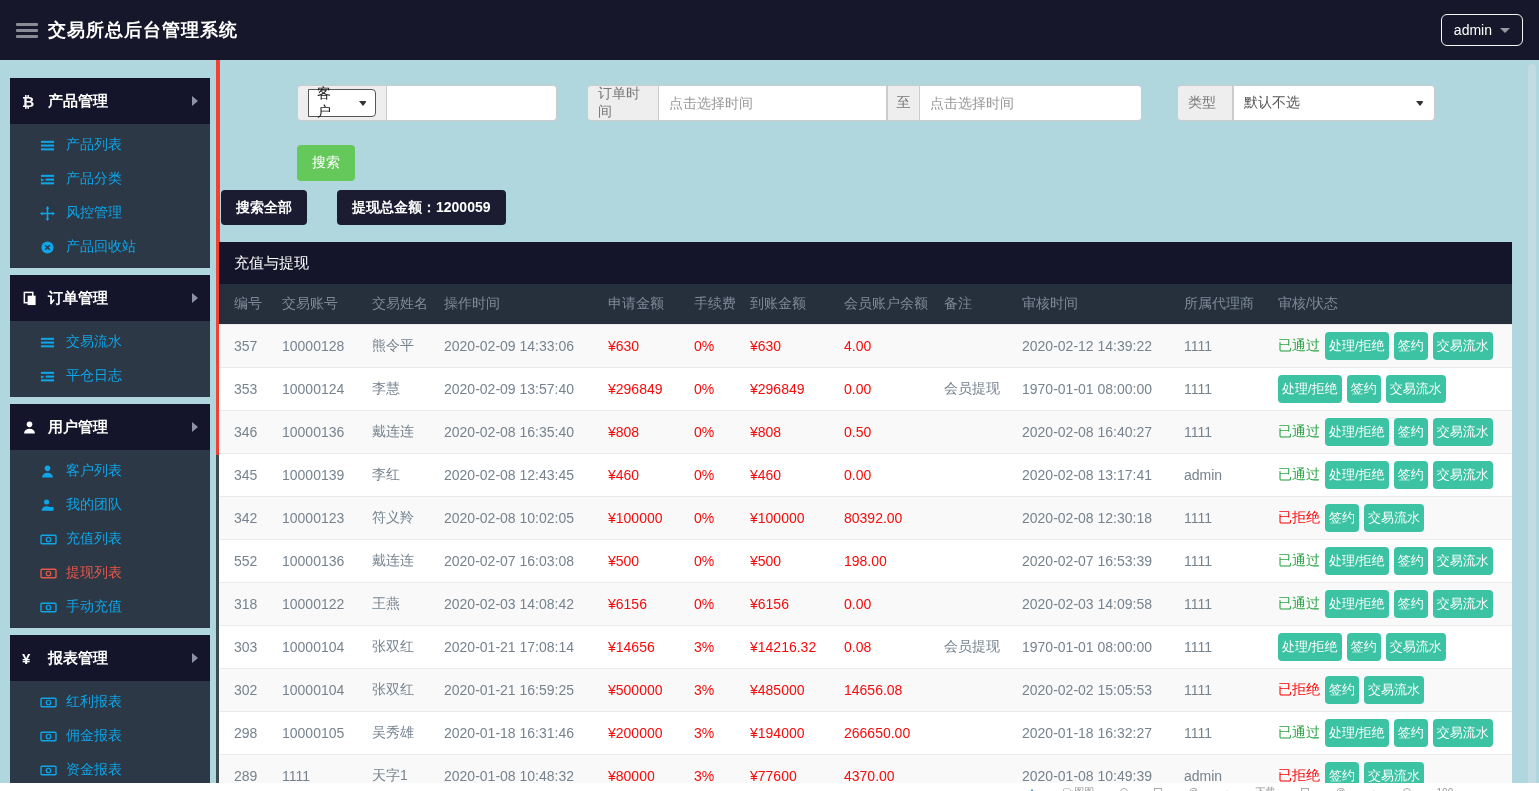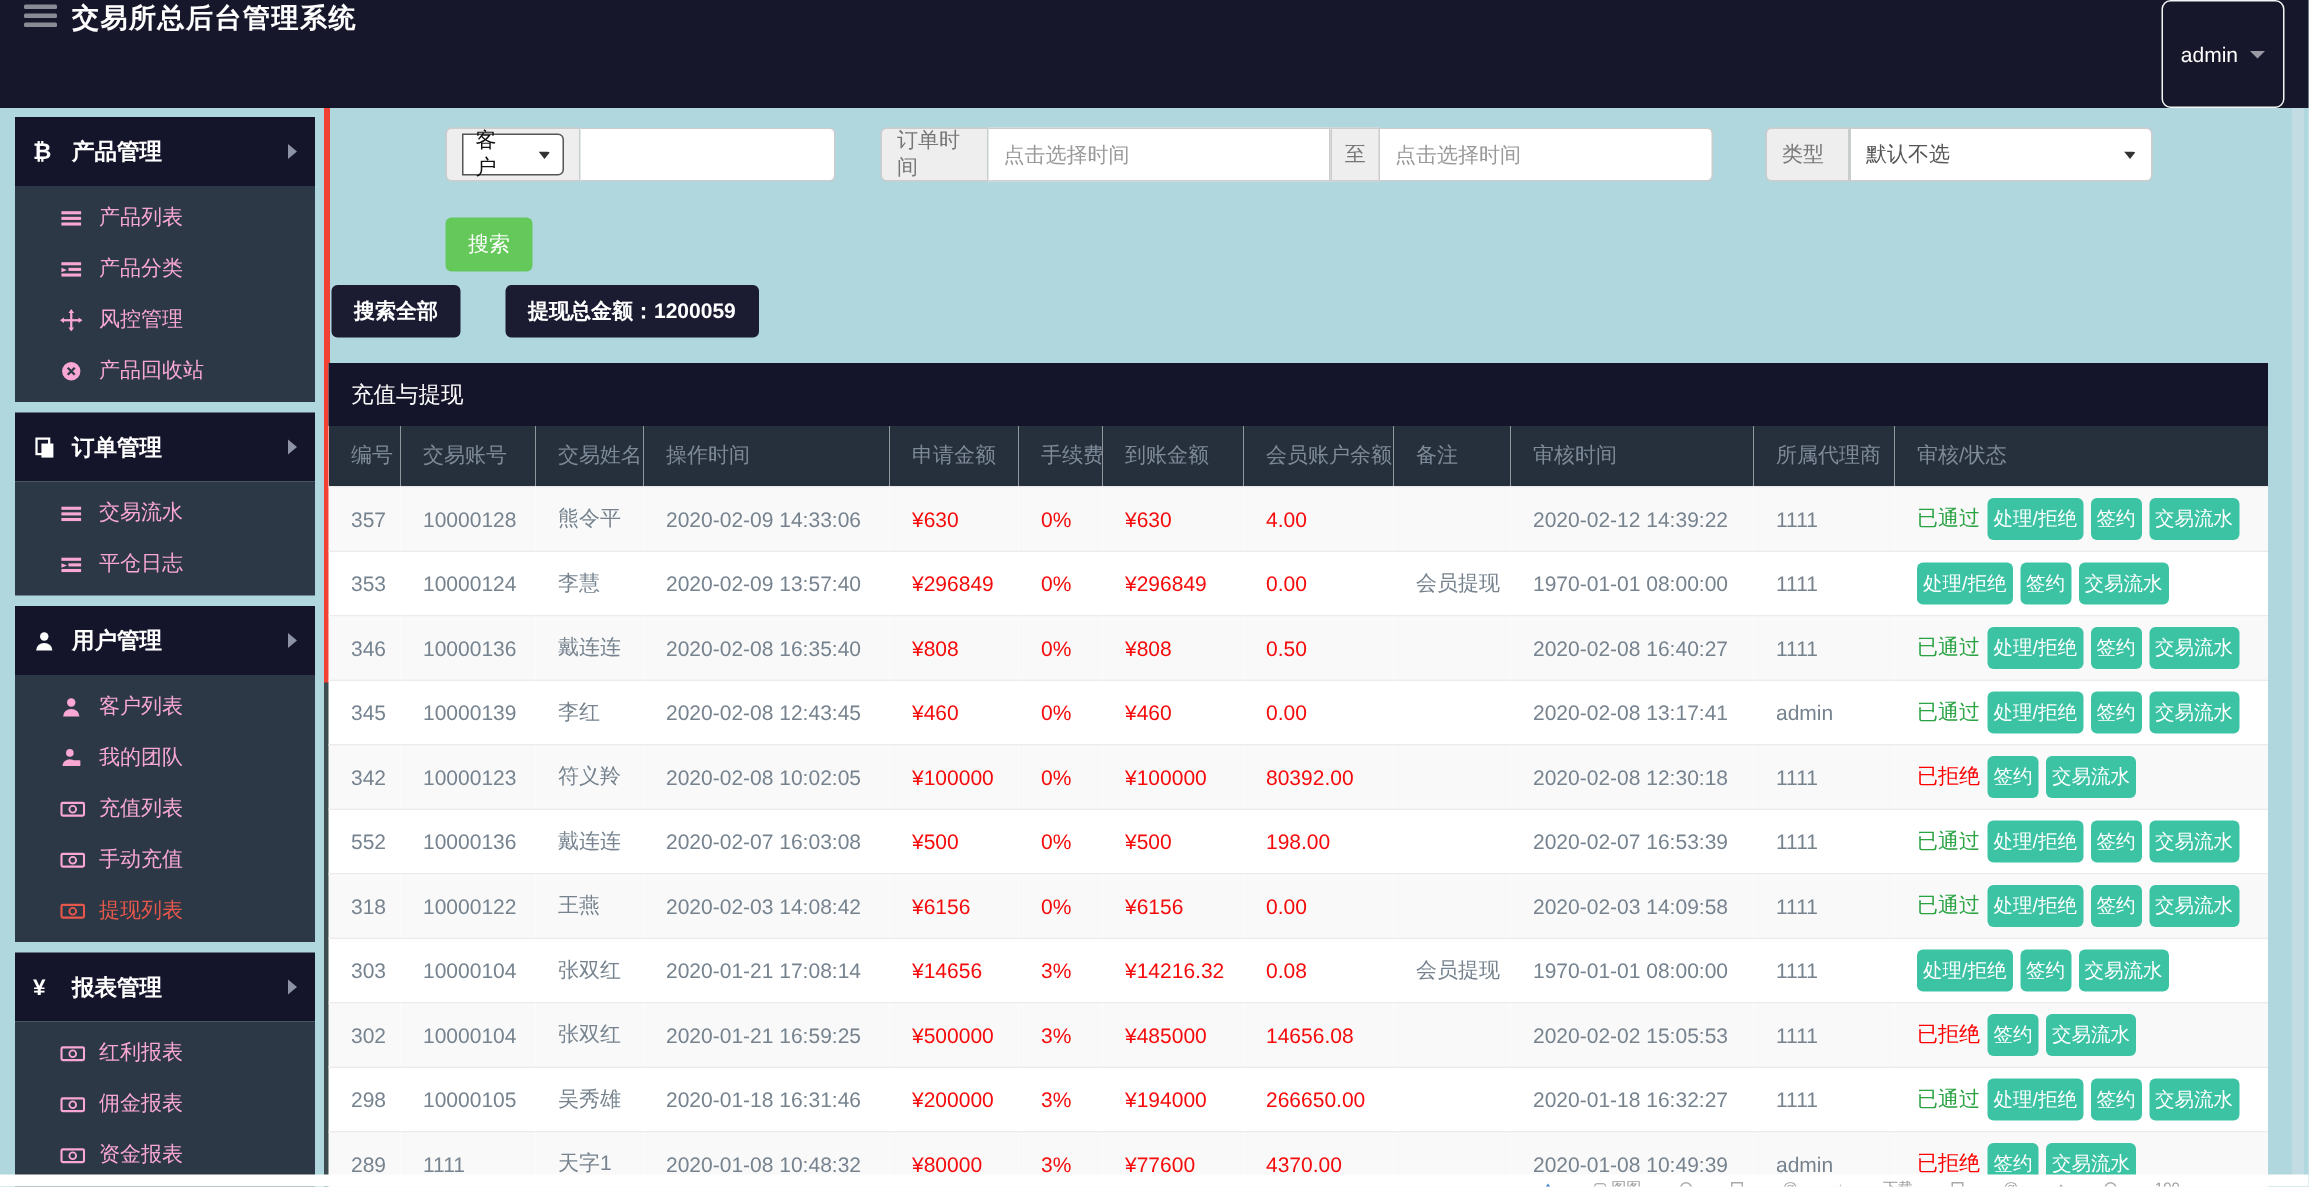--- a/index.html
+++ b/index.html
@@ -1,42 +1,42 @@
 <!DOCTYPE html>
 <html style="--topbar: #17172b; --card: #14142a; --submenu: #2c3845; --bg: #b0d6de; --accent: #e7574b; --accent2: #f04134; --teal: #3bc3a3; --green: #64c85a; --darkbtn: #1b1b32; --thead: #26303d; --money: #f50b0b; --pass: #2aa343; --reject: #fd0000;"><head>
 <meta charset="utf-8">
 <style>
   * { margin:0; padding:0; box-sizing:border-box; }
   html,body { width:1539px; height:791px; overflow:hidden;
     font-family:"Liberation Sans","DejaVu Sans",sans-serif; background:var(--bg,#b0d6de); }
 
   
-  .topbar { position:absolute; left:0; top:0; width:1539px; height:72px;
-    background:var(--topbar,#17172b); display:flex; z-index:5; }
+  .topbar { position:absolute; left:0; top:0; width:1539px; height:60px;
+    background:var(--topbar,#17172b); display:flex; align-items:center; z-index:5; }
   .hamburger { width:22px; margin-left:16px; cursor:pointer; }
   .hamburger div { height:3px; background:#8b8b96; border-radius:1px; margin:3px 0; }
   .app-title { color:#fff; font-size:18px; font-weight:bold; margin-left:10px; letter-spacing:1px; }
   .admin-btn { margin-left:auto; margin-right:16px; border:1px solid #f5f5f5; border-radius:6px;
     color:#fff; font-size:14px; padding:7px 12px; display:flex; align-items:center; gap:8px;
     background:transparent; cursor:pointer; }
   .caret-down { width:0; height:0; border-left:5px solid transparent; border-right:5px solid transparent;
     border-top:5px solid #9a9aa5; display:inline-block; }
 
   
   .sidebar { position:absolute; left:10px; top:78px; width:200px; }
   .side-card { margin-bottom:7px; }
   .side-head { height:46px; background:var(--card,#121226); color:#fff; display:flex;
     align-items:center; padding:0 12px; cursor:pointer; }
   .side-head .s-icon { width:20px; color:#fff; font-size:15px; display:flex; align-items:center; }
   .side-head .s-label { font-size:15px; font-weight:bold; margin-left:6px; }
   .caret-right { margin-left:auto; width:0; height:0; border-top:5px solid transparent;
     border-bottom:5px solid transparent; border-left:6px solid #8d93a5; }
   .side-items { background:var(--submenu,#2c3845); padding:4px 0; }
   .side-item { height:34px; display:flex; align-items:center; padding-left:30px;
-    color:#f9a8d4; font-size:14px; cursor:pointer; }
+    color:#0ea5e9; font-size:14px; cursor:pointer; }
   .side-item .i-icon { width:19px; height:16px; margin-right:7px; display:flex; align-items:center; }
   .side-item.active { color:var(--accent,#e7574b); }
   .side-item svg { display:block; }
 
   .divider-line { position:absolute; left:216px; top:60px; width:4px; height:731px;
     background:#3c4b4e; }
   .divider-thumb { position:absolute; left:0; top:0; width:4px; height:395px;
     background:var(--accent2,#f04134); }
 
   .page-scrollbar { position:absolute; right:3px; top:64px; width:8px; height:723px;
@@ -243,38 +243,38 @@
   <div class="side-item">
     <span class="i-icon">
             <svg width="17" height="15" viewBox="0 0 18 16">
               <rect x="1" y="3.5" width="16" height="9" rx="1" fill="none" stroke="currentColor" stroke-width="1.5"></rect>
               <circle cx="9" cy="8" r="2.4" fill="none" stroke="currentColor" stroke-width="1.3"></circle>
             </svg>
           </span>
     <span class="i-label">充值列表</span>
   </div>
 
-  <div class="side-item">
+  <div class="side-item active">
     <span class="i-icon">
             <svg width="17" height="15" viewBox="0 0 18 16">
               <rect x="1" y="3.5" width="16" height="9" rx="1" fill="none" stroke="currentColor" stroke-width="1.5"></rect>
               <circle cx="9" cy="8" r="2.4" fill="none" stroke="currentColor" stroke-width="1.3"></circle>
             </svg>
           </span>
-    <span class="i-label">手动充值</span>
-  </div>
-
-  <div class="side-item active">
+    <span class="i-label">提现列表</span>
+  </div>
+
+  <div class="side-item">
     <span class="i-icon">
             <svg width="17" height="15" viewBox="0 0 18 16">
               <rect x="1" y="3.5" width="16" height="9" rx="1" fill="none" stroke="currentColor" stroke-width="1.5"></rect>
               <circle cx="9" cy="8" r="2.4" fill="none" stroke="currentColor" stroke-width="1.3"></circle>
             </svg>
           </span>
-    <span class="i-label">提现列表</span>
+    <span class="i-label">手动充值</span>
   </div>
 </div>
   </section>
 
   <section class="side-card">
     <div class="side-head">
       <span class="s-icon">
           <span style="font-weight:bold;font-size:15px;">¥</span>
         </span>
       <span class="s-label">报表管理</span>

